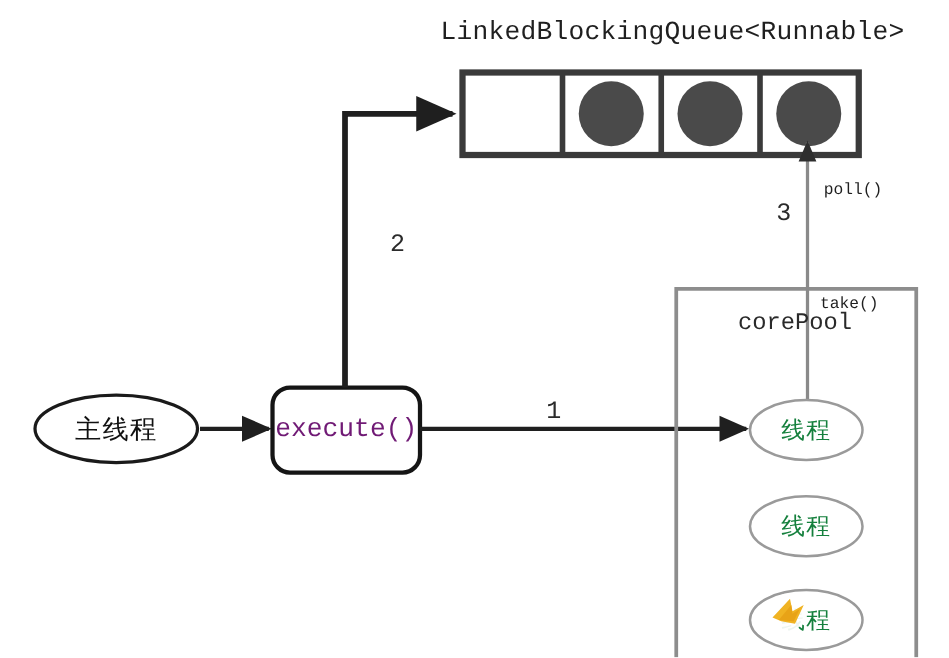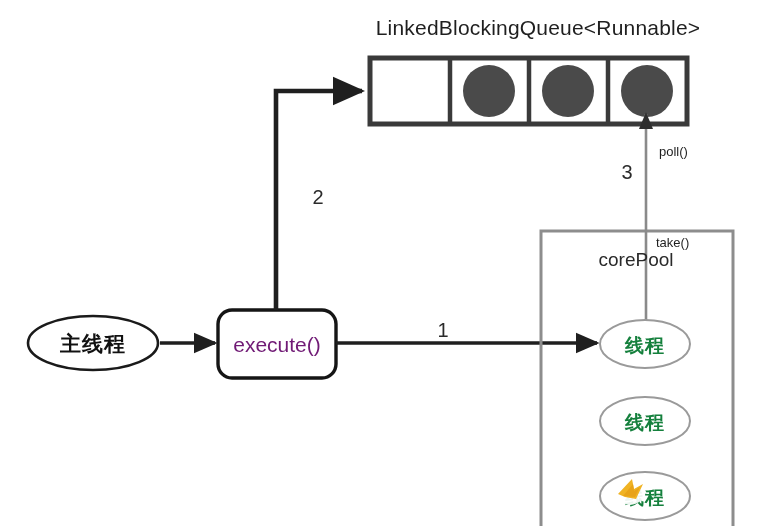--- a/index.html
+++ b/index.html
@@ -22,21 +22,21 @@
     position: absolute;
     left: 0;
     top: 0;
     width: 759px;
     height: 526px;
   }
   .lbl {
     position: absolute;
     white-space: nowrap;
     color: #1a1a1a;
-    font-family: Liberation Sans, sans-serif;
+    font-family: Liberation Mono, monospace;
     line-height: 1;
     user-select: none;
   }
   .lbl-center {
     transform: translate(-50%, -50%);
   }
   #queue-title {
     font-size: 21px;
     letter-spacing: 0.2px;
     color: #1f1f1f;
@@ -44,21 +44,21 @@
   #corepool-label {
     font-size: 19px;
     color: #2a2a2a;
   }
   #execute-label {
     font-size: 21px;
     color: #701a75;
   }
   .cjk {
     font-family: "DejaVu Sans", "Liberation Sans", sans-serif;
-    font-weight: 700;
+    font-weight: 400;
   }
   #main-thread-label {
     font-size: 21px;
     color: #111111;
     letter-spacing: 1px;
   }
   .thread-label {
     font-size: 19px;
     color: #15803d;
     letter-spacing: 1px;

